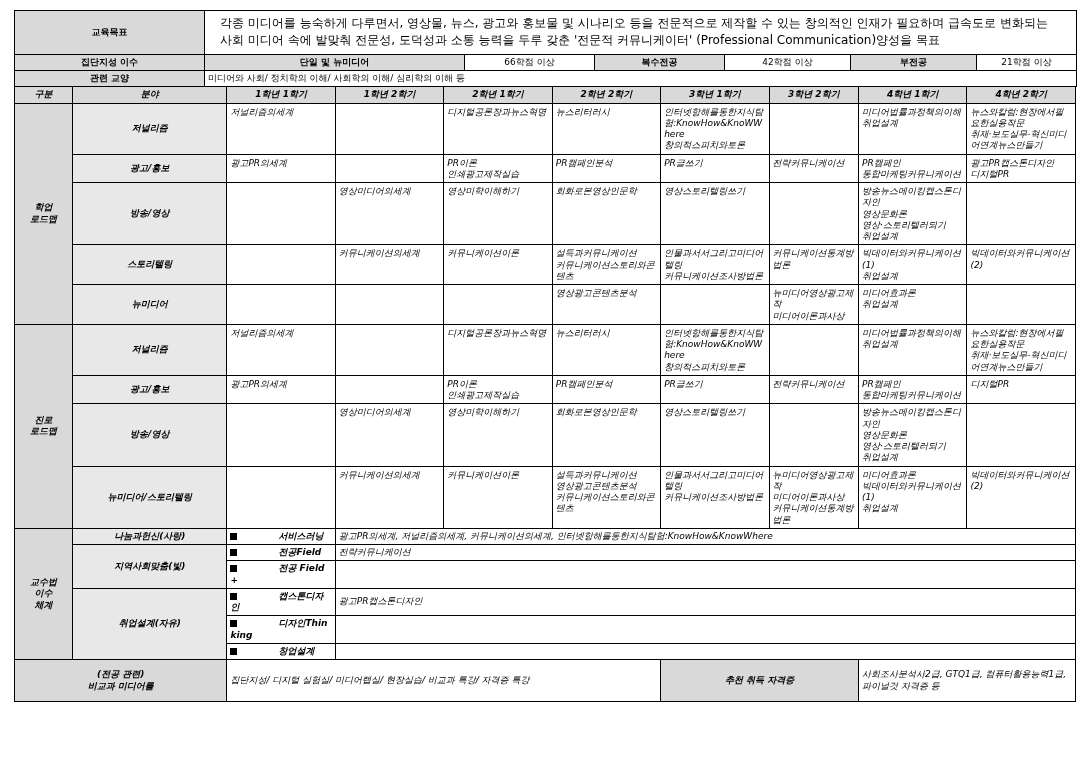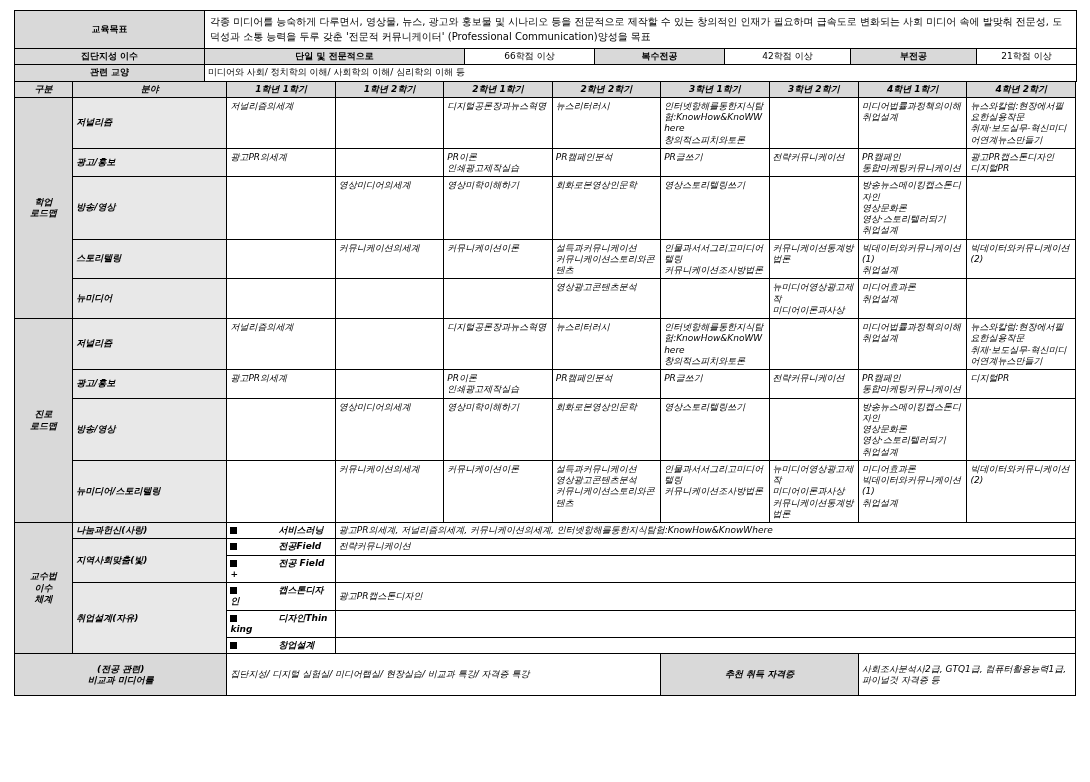--- a/index.html
+++ b/index.html
@@ -18,24 +18,24 @@
   table{border-collapse:collapse;width:1062px;table-layout:fixed;}
   td,th{
     border:1px solid #000;
     font-size:9px;
     padding:2px 3px;
     vertical-align:middle;
     line-height:1.25;
     word-break:break-all;
   }
   .hdr{background:#d9d9d9;text-align:center;font-weight:bold;}
-  .hdr-l{background:#e8e8e8;font-weight:bold;}
+  .hdr-l{background:#e8e8e8;text-align:center;font-weight:bold;}
   .ctr{text-align:center;}
   .mid{vertical-align:middle;}
-  .goal{font-size:10px;line-height:1.45;padding:4px 5px;vertical-align:middle;}
+  .goal{font-size:12px;line-height:1.45;padding:4px 15px;vertical-align:middle;}
   .cell{vertical-align:top;padding-top:3px;}
   .sq{display:inline-block;width:7px;height:7px;background:#000;margin-right:4px;vertical-align:middle;}
   .bold{font-weight:bold;margin-left:37px;}
 </style>
 </head>
 <body>
 
 <div class="page">
 
 
@@ -50,21 +50,21 @@
       <col style="width:126px">
       <col style="width:100px">
     </colgroup>
     <tbody>
         <tr>
       <td class="hdr">교육목표</td>
       <td class="goal" colspan="7">각종 미디어를 능숙하게 다루면서, 영상물, 뉴스, 광고와 홍보물 및 시나리오 등을 전문적으로 제작할 수 있는 창의적인 인재가 필요하며 급속도로 변화되는 사회 미디어 속에 발맞춰 전문성, 도덕성과 소통 능력을 두루 갖춘 '전문적 커뮤니케이터' (Professional Communication)양성을 목표</td>
     </tr>
     <tr>
       <td class="hdr">집단지성 이수</td>
-      <td class="hdr ctr" colspan="2">단일 및 전문적으로</td>
+      <td class="hdr ctr" colspan="2">단일 및 뉴미디어</td>
       <td class="ctr">66학점 이상</td>
       <td class="hdr ctr">복수전공</td>
       <td class="ctr">42학점 이상</td>
       <td class="hdr ctr">부전공</td>
       <td class="ctr">21학점 이상</td>
     </tr>
     <tr>
       <td class="hdr">관련 교양</td>
       <td colspan="7">미디어와 사회/ 정치학의 이해/ 사회학의 이해/ 심리학의 이해 등</td>
     </tr>

